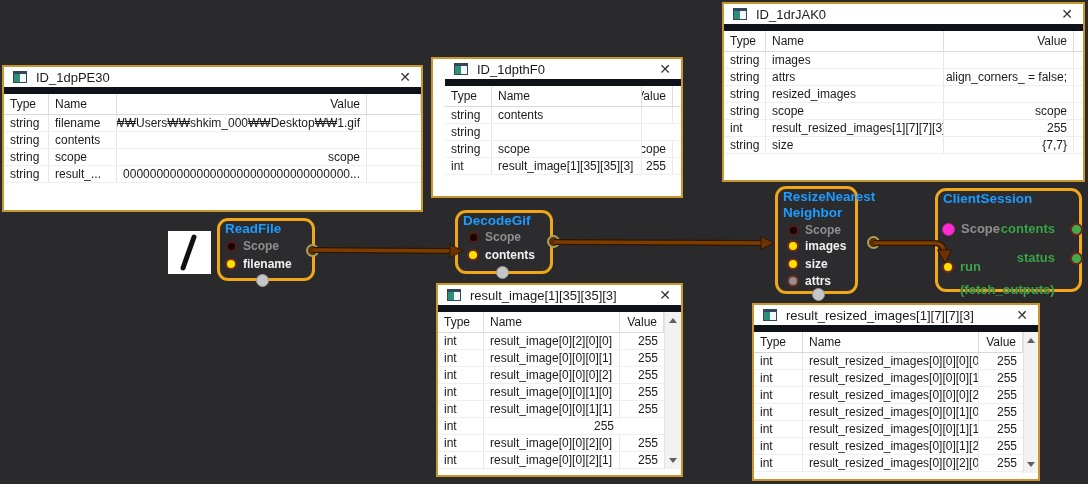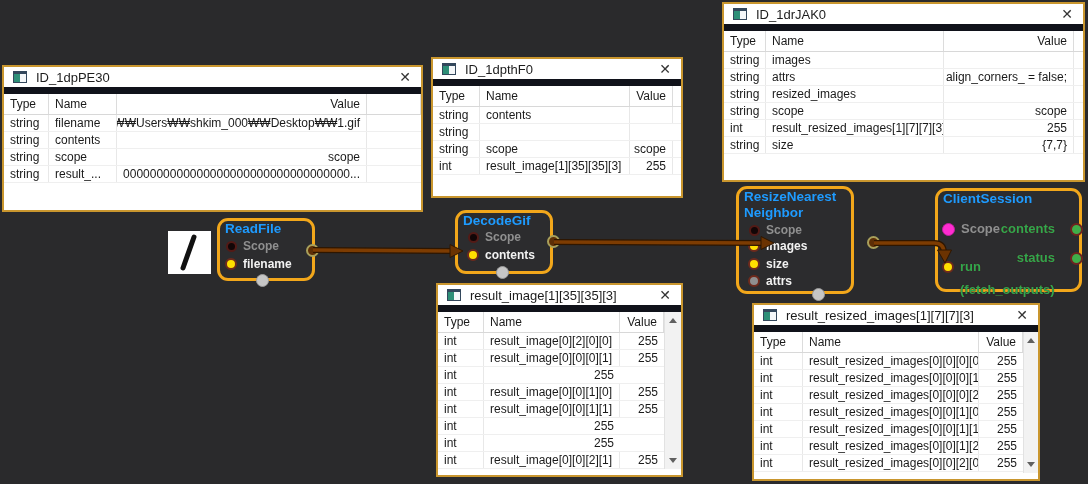--- a/index.html
+++ b/index.html
@@ -71,21 +71,21 @@
   </div>
 
   <div class="node" style="left:455px;top:210px;width:98px;height:64px;">
     <div class="ntitle">DecodeGif</div>
     <span class="dot d-scope" style="left:10px;top:19px;"></span>
     <span class="plabel lgray" style="left:27px;top:17px;">Scope</span>
     <span class="dot d-yellow" style="left:9px;top:36px;"></span>
     <span class="plabel lwhite" style="left:27px;top:35px;">contents</span>
   </div>
 
-  <div class="node" style="left:736px;top:186px;width:118px;height:108px;">
+  <div class="node" style="left:775px;top:186px;width:83px;height:108px;">
     <div class="ntitle"><span>ResizeNearest</span><br><span>Neighbor</span></div>
     <span class="dot d-scope" style="left:10px;top:36px;"></span>
     <span class="plabel lgray" style="left:27px;top:34px;">Scope</span>
     <span class="dot d-yellow" style="left:9px;top:51px;"></span>
     <span class="plabel lwhite" style="left:27px;top:50px;">images</span>
     <span class="dot d-yellow" style="left:9px;top:69px;"></span>
     <span class="plabel lwhite" style="left:27px;top:68px;">size</span>
     <span class="dot d-grayp" style="left:9px;top:86px;"></span>
     <span class="plabel lwhite" style="left:27px;top:85px;">attrs</span>
   </div>
@@ -162,21 +162,21 @@
       </div>
       <div class="trow" style="grid-template-columns:45px 68px 1fr 54px;">
         <span class="cell">string</span>
           <span class="cell">result_...</span>
           <span class="cell val">0000000000000000000000000000000000...</span>
           <span class="cell"></span>
       </div>
     </div>
   </div>
 
-  <div class="window" style="left:431px;top:57px;width:252px;height:141px;">
+  <div class="window" style="left:431px;top:57px;width:252px;height:141px;padding-left:12px;">
     <div class="titlebar">
       <span class="winicon"></span>
       <span class="wtitle">ID_1dpthF0</span>
       <span class="closebtn">✕</span>
     </div>
     <div class="darkbar"></div>
     <div class="tbl">
       <div class="thead" style="grid-template-columns:47px 150px 1fr 8px;">
         <span class="cell">Type</span>
         <span class="cell">Name</span>
@@ -284,38 +284,40 @@
           <span class="cell">result_image[0][2][0][0]</span>
           <span class="cell val">255</span>
       </div>
       <div class="trow" style="grid-template-columns:46px 136px 1fr;">
         <span class="cell">int</span>
           <span class="cell">result_image[0][0][0][1]</span>
           <span class="cell val">255</span>
       </div>
       <div class="trow" style="grid-template-columns:46px 136px 1fr;">
         <span class="cell">int</span>
+          <span class="cell">result_image[0][0][0][2]</span>
           <span class="cell val">255</span>
       </div>
       <div class="trow" style="grid-template-columns:46px 136px 1fr;">
         <span class="cell">int</span>
           <span class="cell">result_image[0][0][1][0]</span>
           <span class="cell val">255</span>
       </div>
       <div class="trow" style="grid-template-columns:46px 136px 1fr;">
         <span class="cell">int</span>
           <span class="cell">result_image[0][0][1][1]</span>
           <span class="cell val">255</span>
       </div>
       <div class="trow" style="grid-template-columns:46px 136px 1fr;">
         <span class="cell">int</span>
           <span class="cell val">255</span>
       </div>
       <div class="trow" style="grid-template-columns:46px 136px 1fr;">
         <span class="cell">int</span>
+          <span class="cell">result_image[0][0][2][0]</span>
           <span class="cell val">255</span>
       </div>
       <div class="trow" style="grid-template-columns:46px 136px 1fr;">
         <span class="cell">int</span>
           <span class="cell">result_image[0][0][2][1]</span>
           <span class="cell val">255</span>
       </div>
     </div>
   </div>
 

